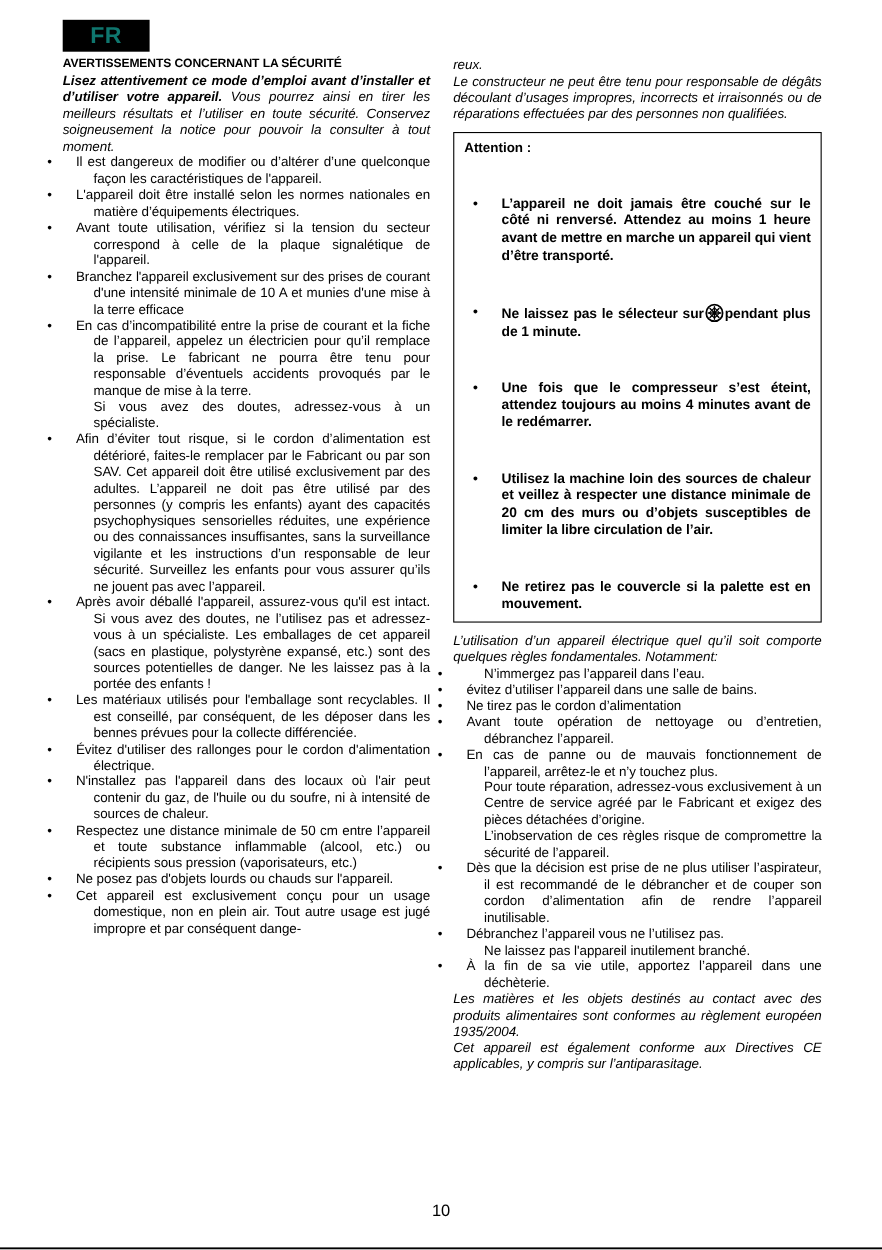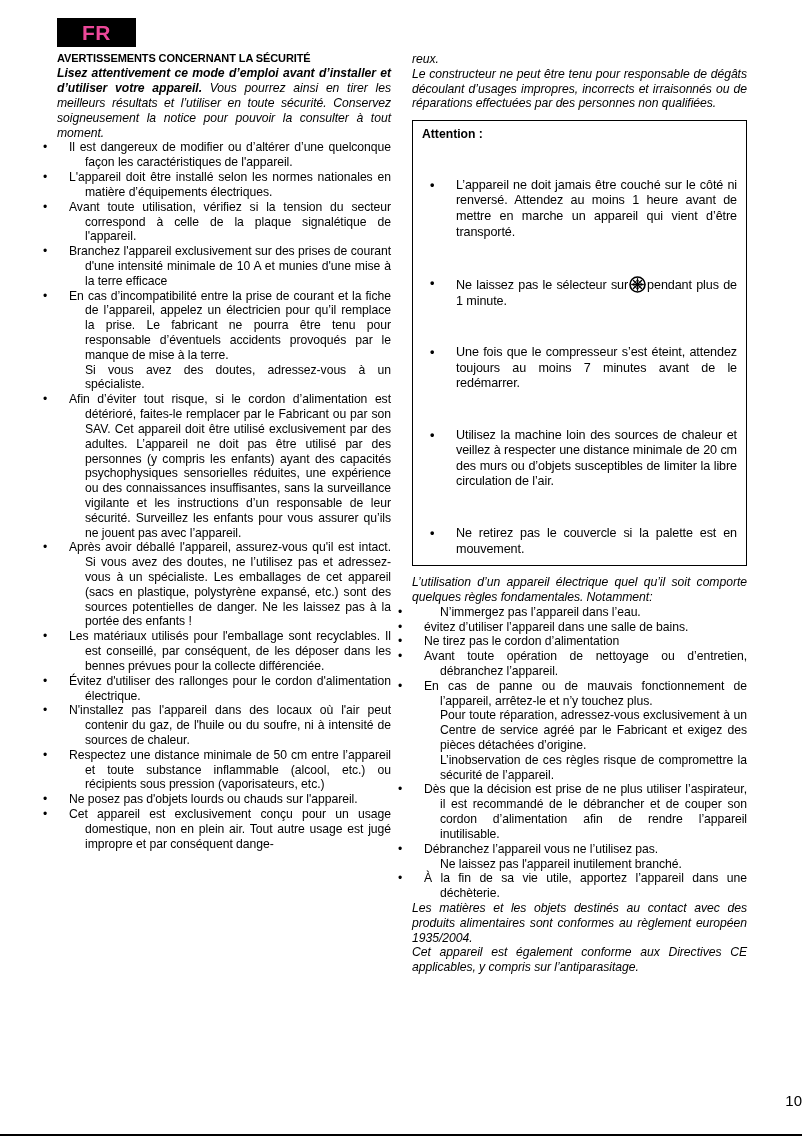--- a/index.html
+++ b/index.html
@@ -24,21 +24,21 @@
     border-bottom: 2px solid #000;
     background: #fff;
   }
   .lang-badge {
     position: absolute;
     left: 57px;
     top: 18px;
     width: 79px;
     height: 29px;
     background: #000000;
-    color: #ec4899;
+    color: #0f766e;
     font-weight: bold;
     font-size: 21px;
     letter-spacing: 0.5px;
     display: flex;
     align-items: center;
     justify-content: center;
     font-family: "Liberation Sans", sans-serif;
   }
   .columns {
     position: absolute;
@@ -120,21 +120,21 @@
   }
   ul.att-bullets {
     margin: 0;
     padding: 0;
     list-style: none;
   }
   ul.att-bullets > li {
     position: relative;
     padding-left: 34px;
     font-size: 12.6px;
-    font-weight: normal;
+    font-weight: bold;
     line-height: 1.235;
     text-align: justify;
     letter-spacing: -0.1px;
     margin-top: 36px;
   }
   ul.att-bullets > li::before {
     content: "\2022";
     position: absolute;
     left: 8px;
     top: 0;
@@ -147,21 +147,21 @@
     width: 17px;
     height: 17px;
     margin: 0 1px;
   }
 
   .page-number {
     position: absolute;
     left: 0;
     right: 0;
     top: 1092px;
-    text-align: right;
+    text-align: center;
     font-size: 15px;
     letter-spacing: 0px;
   }
 </style>
 </head>
 <body>
 
 <div class="page">
 
   <div class="lang-badge">FR</div>
@@ -213,21 +213,21 @@
                     <line x1="17" y1="8" x2="21" y2="11.5"></line>
                     <line x1="17" y1="26" x2="13" y2="22.5"></line>
                     <line x1="17" y1="26" x2="21" y2="22.5"></line>
                     <line x1="8" y1="17" x2="11.5" y2="13"></line>
                     <line x1="8" y1="17" x2="11.5" y2="21"></line>
                     <line x1="26" y1="17" x2="22.5" y2="13"></line>
                     <line x1="26" y1="17" x2="22.5" y2="21"></line>
                   </g>
                   <circle cx="17" cy="17" r="2.6" fill="#000"></circle>
                 </svg></span><span>pendant plus de 1 minute.</span></li>
-          <li><span>Une fois que le compresseur s’est éteint, attendez toujours au moins 7 minutes avant de le redémarrer.</span></li>
+          <li><span>Une fois que le compresseur s’est éteint, attendez toujours au moins 4 minutes avant de le redémarrer.</span></li>
           <li><span>Utilisez la machine loin des sources de chaleur et veillez à respecter une distance minimale de 20 cm des murs ou d’objets susceptibles de limiter la libre circulation de l’air.</span></li>
           <li><span>Ne retirez pas le couvercle si la palette est en mouvement.</span></li>
         </ul>
       </div>
 
       <p>L’utilisation d’un appareil électrique quel qu’il soit comporte quelques règles fondamentales. Notamment:</p>
 
       <ul class="bullets">
         <li><span class="sub">N’immergez pas l’appareil dans l’eau.</span></li>
         <li><span>évitez d’utiliser l’appareil dans une salle de bains.</span></li>

